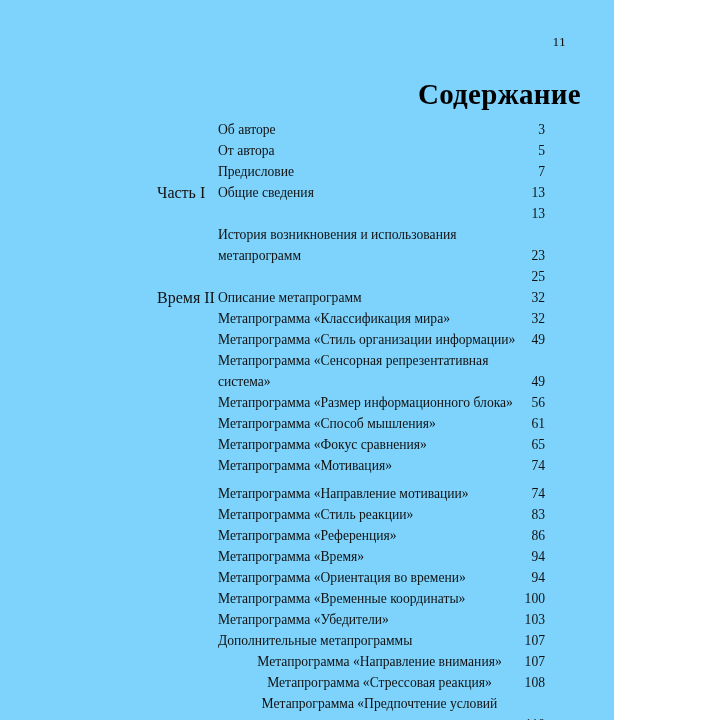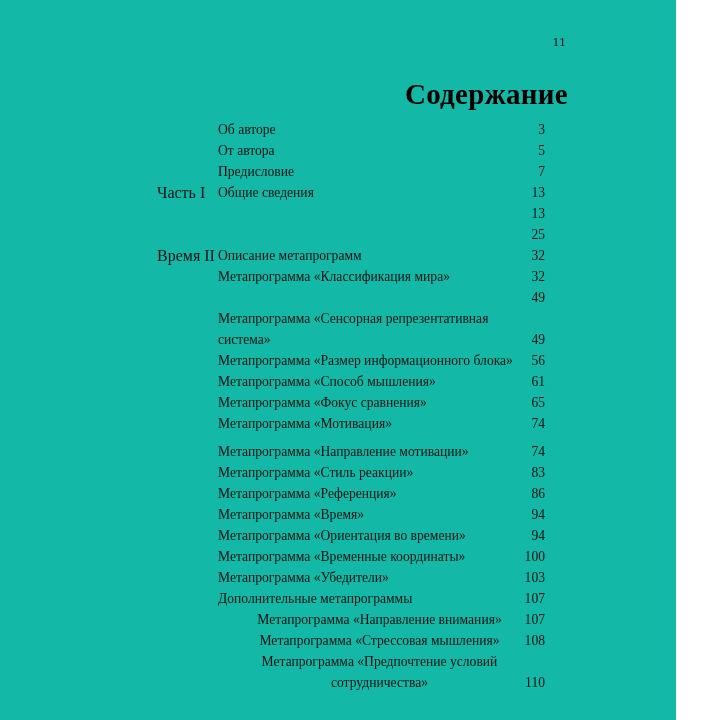--- a/index.html
+++ b/index.html
@@ -13,23 +13,23 @@
     height: 720px;
     overflow: hidden;
     font-family: "Liberation Serif", "DejaVu Serif", serif;
     color: #0a0a0a;
     position: relative;
     -webkit-font-smoothing: antialiased;
   }
 
   .page {
     position: relative;
-    width: 676px;
+    width: 614px;
     height: 720px;
-    background: #14b8a6;
+    background: #7dd3fc;
   }
 
   
   .folio {
     position: absolute;
     top: 34px;
     left: 0;
     width: 566px;
     text-align: right;
     font-size: 13.5px;
@@ -42,20 +42,21 @@
     position: absolute;
     top: 60px;
     left: 0;
     width: 568px;
     text-align: right;
     font-size: 29px;
     font-weight: bold;
     letter-spacing: 0.3px;
     color: #000;
     line-height: 1.1;
+    padding-left: 13px;
   }
 
   
   .toc-list {
     position: absolute;
     top: 119px;
     left: 0;
     width: 720px;
   }
 
@@ -127,33 +128,39 @@
         <div class="entry-page">7</div>
       </div>
       <div class="toc-row">
         <div class="part-label">Часть I</div>
         <div class="entry-title">Общие сведения</div>
         <div class="entry-page">13</div>
       </div>
       <div class="toc-row">
         <div class="entry-page">13</div>
       </div>
+      <div class="toc-row two-line">
+        <div class="entry-title">История возникновения и использования
+метапрограмм</div>
+        <div class="entry-page">23</div>
+      </div>
       <div class="toc-row">
         <div class="entry-page">25</div>
       </div>
       <div class="toc-row">
         <div class="part-label">Время II</div>
         <div class="entry-title">Описание метапрограмм</div>
         <div class="entry-page">32</div>
       </div>
       <div class="toc-row">
         <div class="entry-title">Метапрограмма «Классификация мира»</div>
         <div class="entry-page">32</div>
       </div>
       <div class="toc-row">
+        <div class="entry-title">Метапрограмма «Стиль организации информации»</div>
         <div class="entry-page">49</div>
       </div>
       <div class="toc-row two-line">
         <div class="entry-title">Метапрограмма «Сенсорная репрезентативная
 система»</div>
         <div class="entry-page">49</div>
       </div>
       <div class="toc-row">
         <div class="entry-title">Метапрограмма «Размер информационного блока»</div>
         <div class="entry-page">56</div>
@@ -200,21 +207,21 @@
       </div>
       <div class="toc-row">
         <div class="entry-title">Дополнительные метапрограммы</div>
         <div class="entry-page">107</div>
       </div>
       <div class="toc-row">
         <div class="entry-title indent">Метапрограмма «Направление внимания»</div>
         <div class="entry-page">107</div>
       </div>
       <div class="toc-row">
-        <div class="entry-title indent">Метапрограмма «Стрессовая мышления»</div>
+        <div class="entry-title indent">Метапрограмма «Стрессовая реакция»</div>
         <div class="entry-page">108</div>
       </div>
       <div class="toc-row two-line">
         <div class="entry-title indent">Метапрограмма «Предпочтение условий
 сотрудничества»</div>
         <div class="entry-page">110</div>
       </div>
     </div>
 
 </div>

